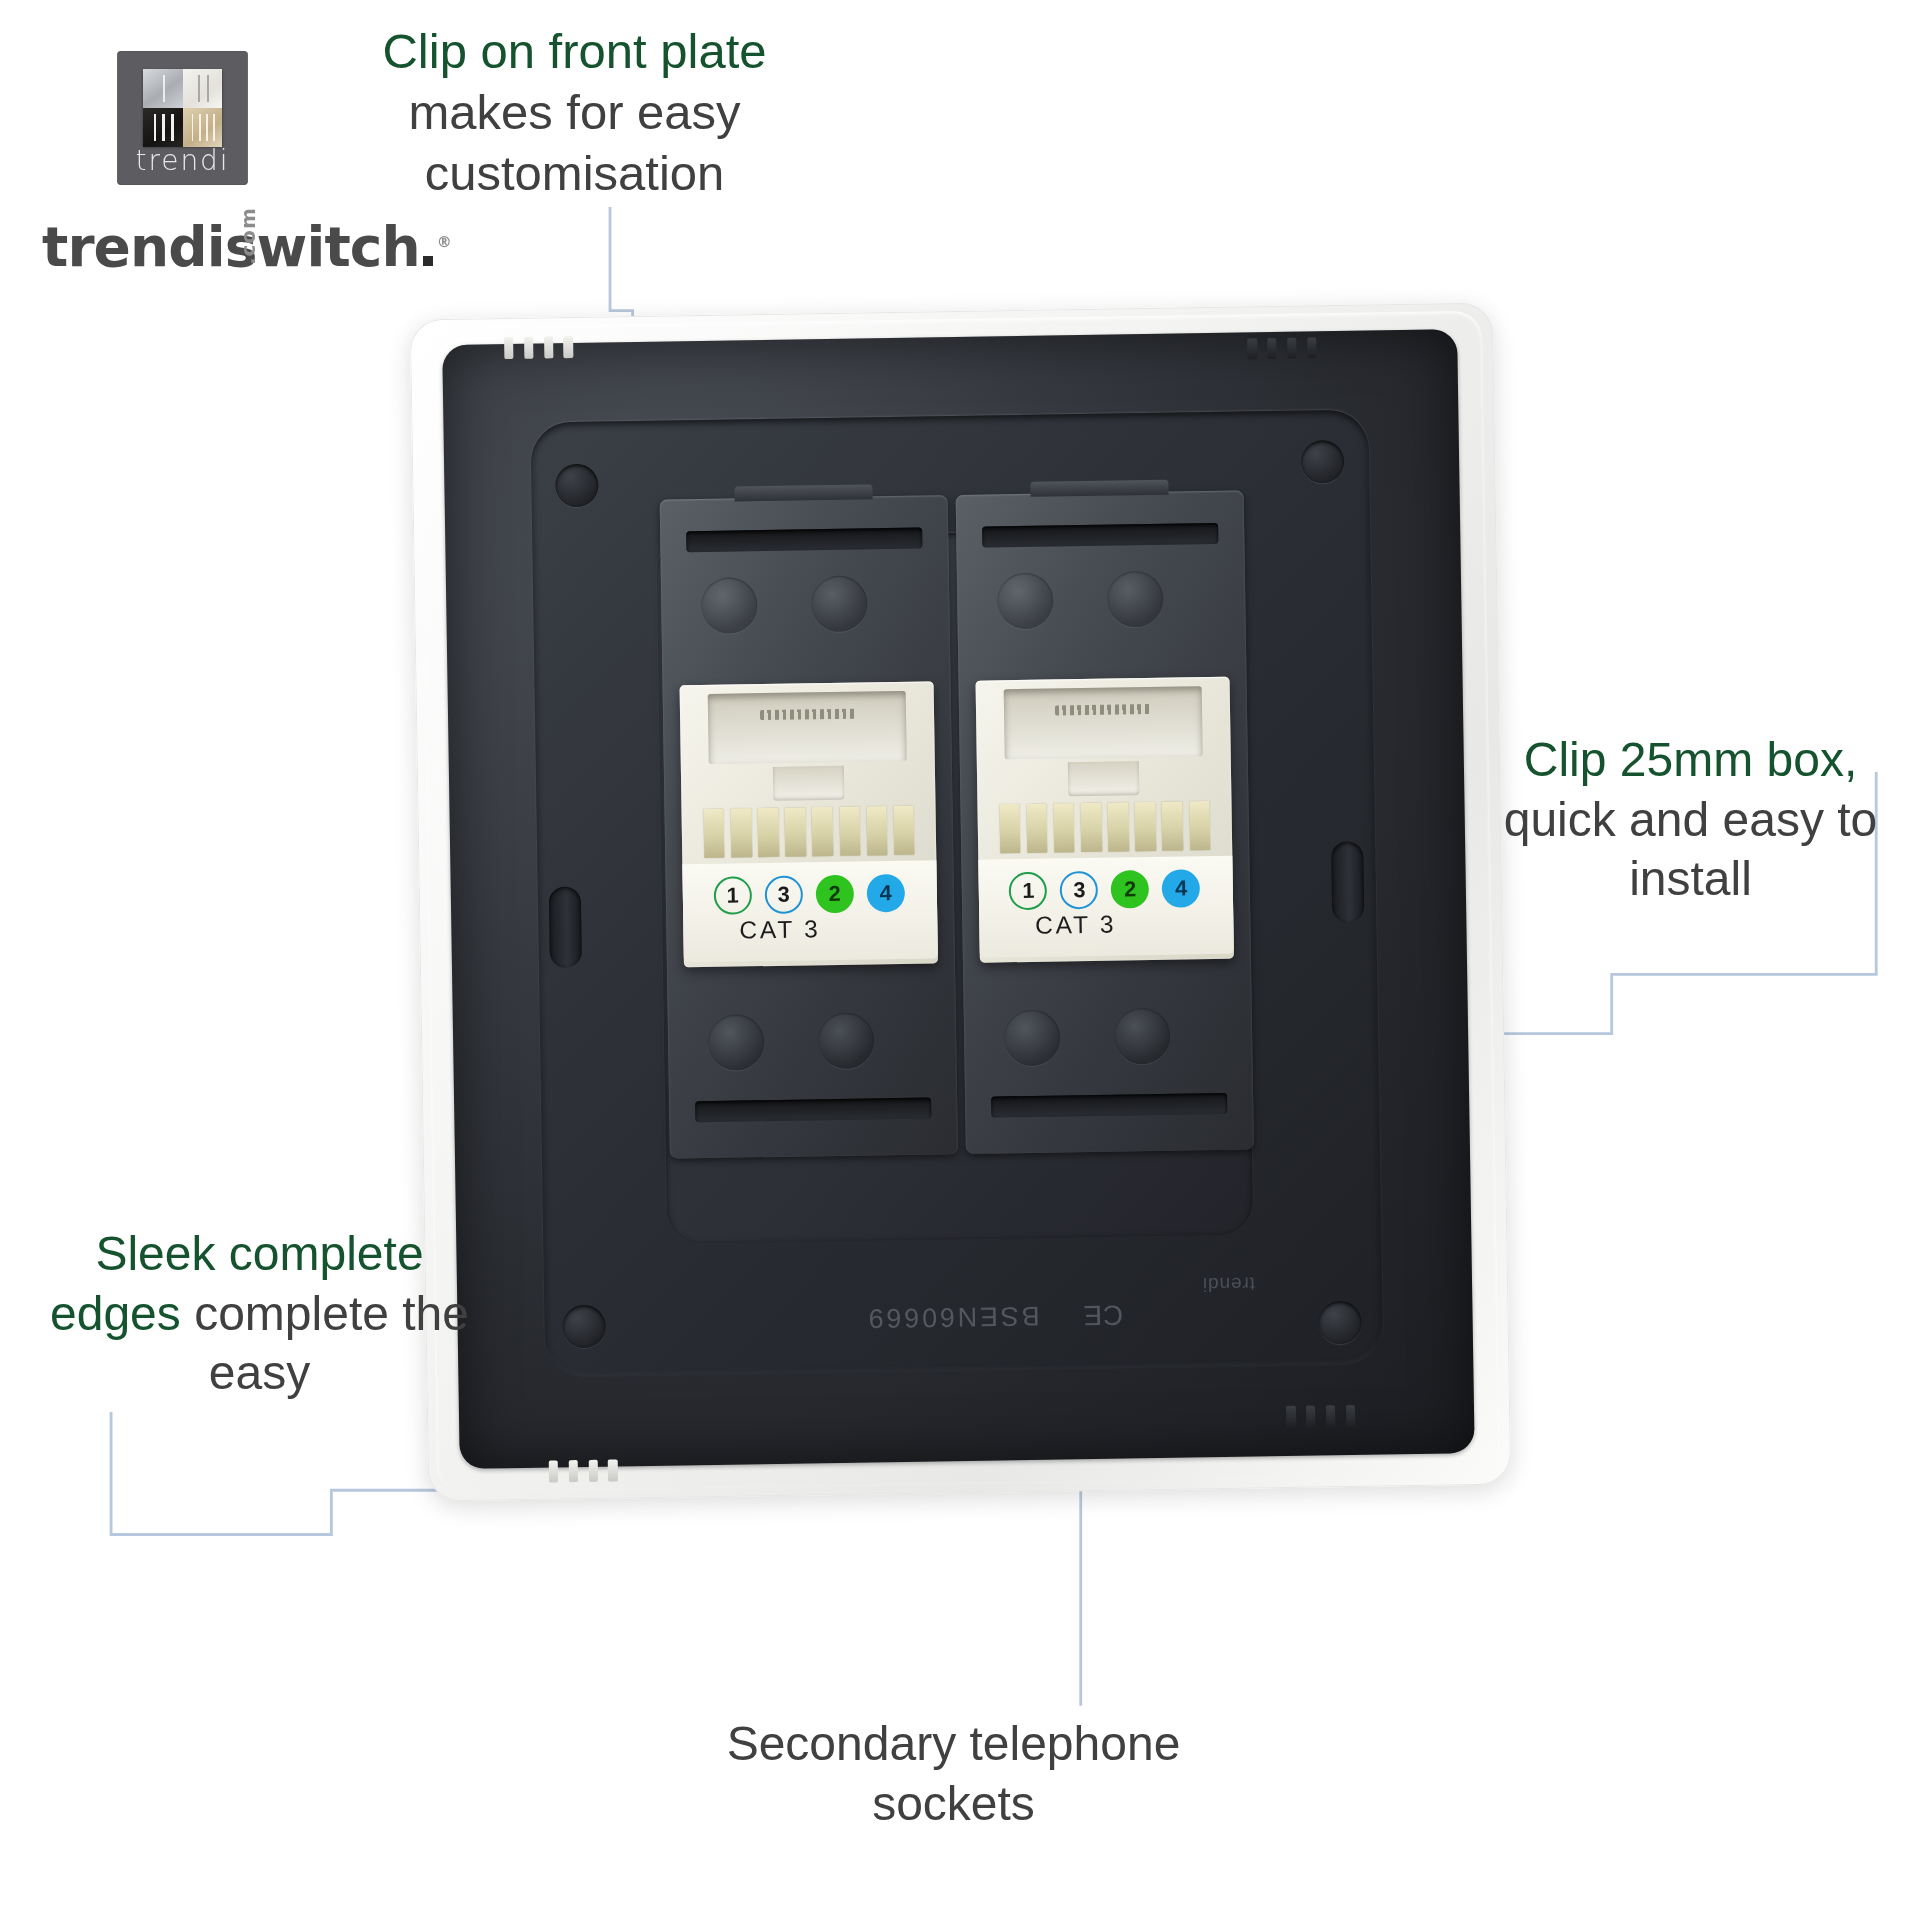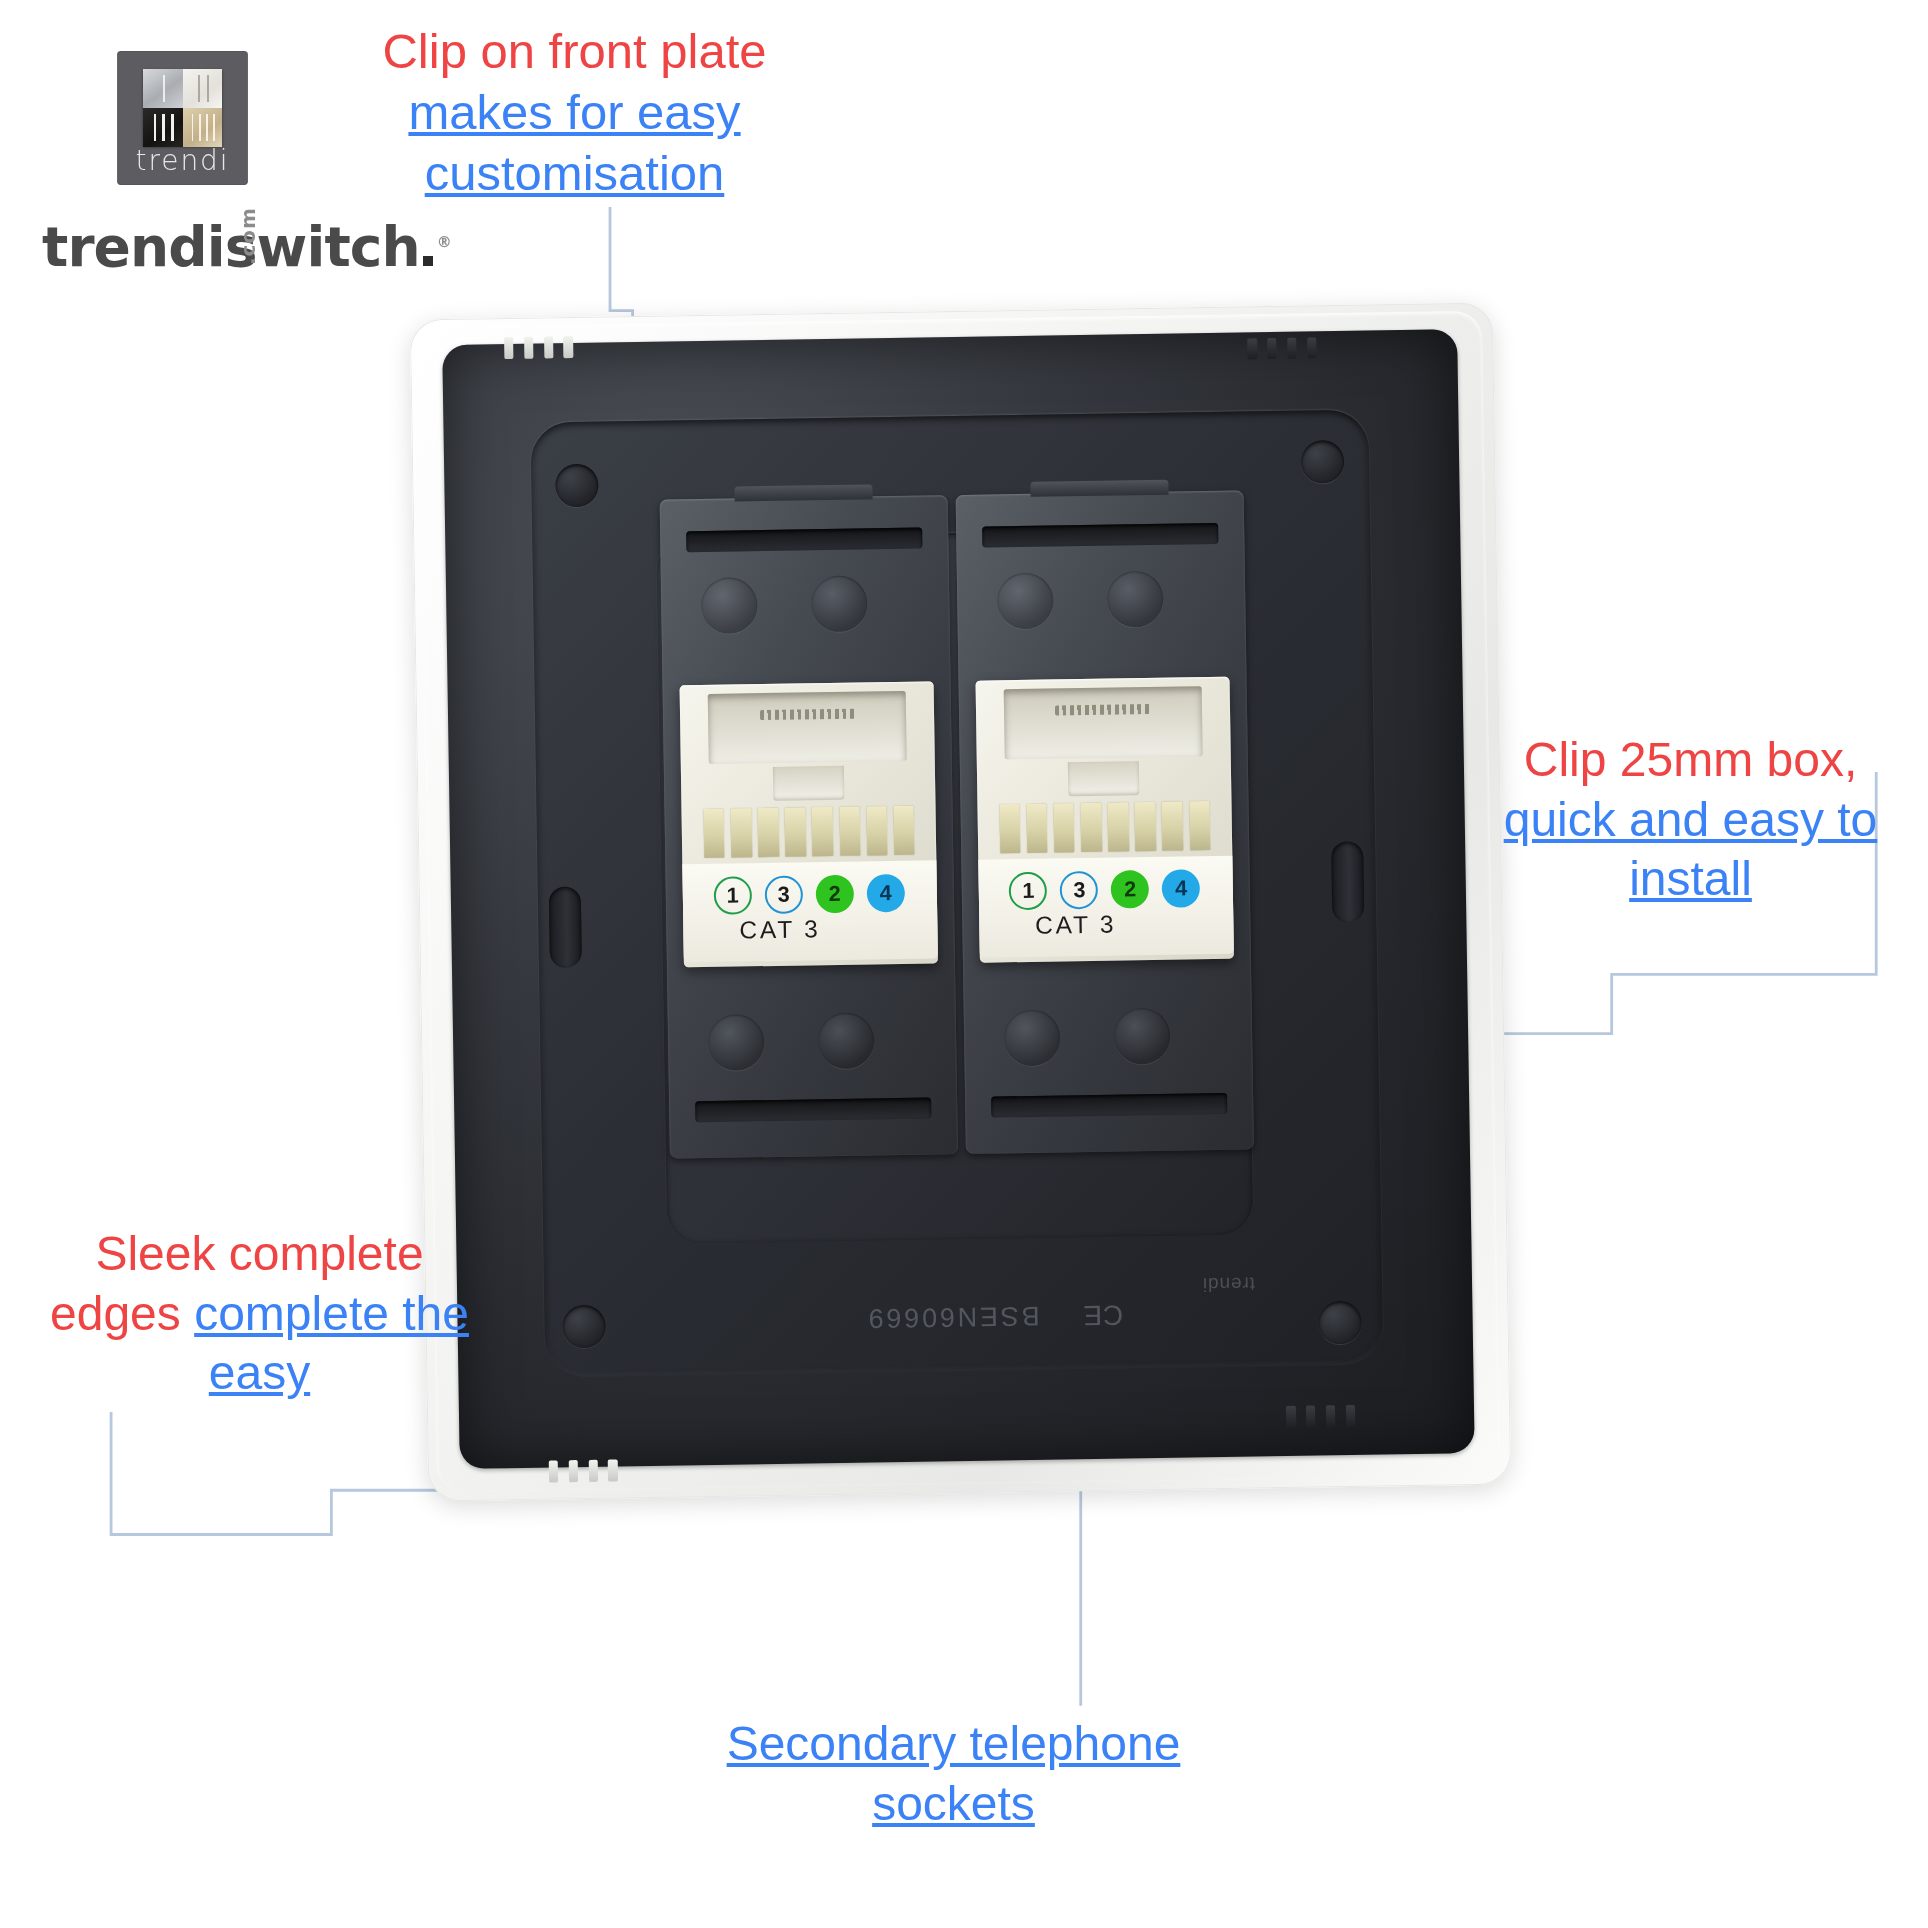--- a/index.html
+++ b/index.html
@@ -53,22 +53,22 @@
   }
   #brand-com {
     display:inline-block; font-size:20px; color:#8c8c8c;
     transform:rotate(-90deg); transform-origin:left bottom;
     position:absolute; left:218px; top:26px; letter-spacing:0.9px;
   }
   #brand-reg { font-size:15px; color:#8c8c8c; vertical-align:super; margin-left:3.8px; }
 
   
   .callout { position:absolute; line-height:1.24; font-weight:300; }
-  .callout .hl { color:#ef4444; }
-  .callout .bk { color:#3b82f6;text-decoration:underline; }
+  .callout .hl { color:#14532d; }
+  .callout .bk { color:#404040; }
   #callout-top      { left:311px;  top:21px;   width:527px; text-align:center; font-size:49px; }
   #callout-right    { left:1469px; top:730px;  width:443px; text-align:center; font-size:48px; }
   #callout-left     { left:38px;   top:1224px; width:443px; text-align:center; font-size:48px; }
   #callout-bottom   { left:652px;  top:1714px; width:603px; text-align:center; font-size:48px; color:#1a1a1a; }
 
   
   #leaders { position:absolute; left:0; top:0; width:1928px; height:1928px; }
 
   
   #product {

